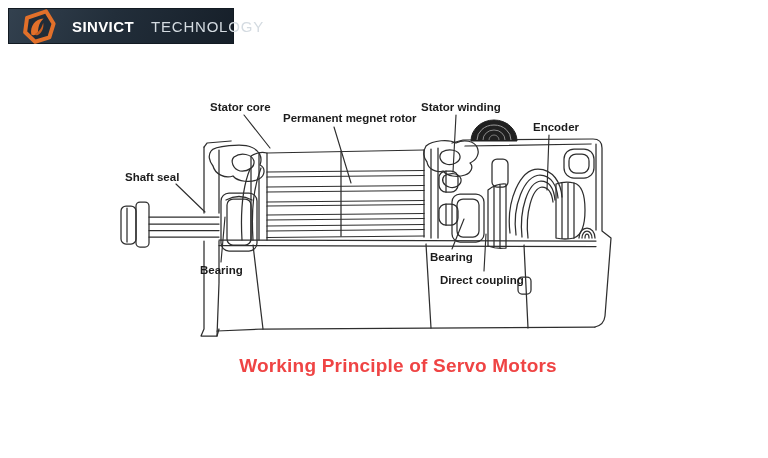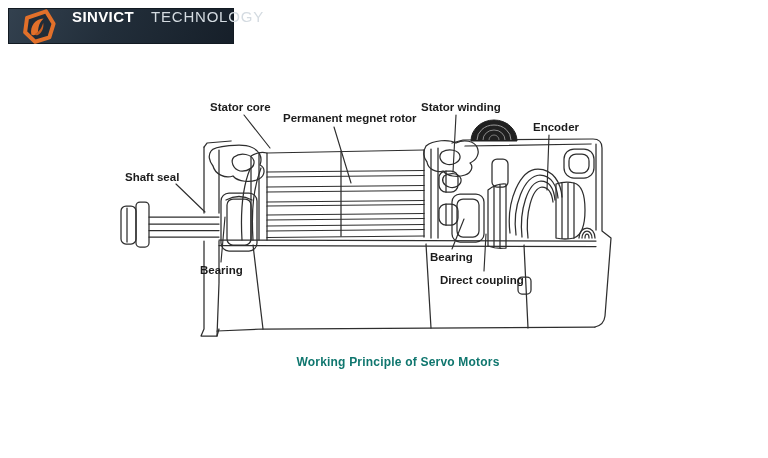--- a/index.html
+++ b/index.html
@@ -7,32 +7,32 @@
        font-family:"Liberation Sans", sans-serif;}
 
   
   .logo-banner{
     position:absolute;left:8px;top:8px;width:226px;height:36px;
     background:linear-gradient(115deg,#33414f 0%,#222e3a 45%,#161f29 100%);
     display:flex;align-items:center;box-shadow:0 0 0 1px #121a22 inset;
   }
   .logo-icon{position:absolute;left:10px;top:0px;width:38px;height:38px;}
   .logo-text{position:absolute;left:64px;top:0;height:36px;display:flex;
-             align-items:flex-start;white-space:nowrap;}
+             align-items:center;white-space:nowrap;}
   .brand-bold{color:#ffffff;font-weight:bold;font-size:15px;letter-spacing:.4px;}
   .brand-light{color:#d4dbe1;font-weight:normal;font-size:15px;letter-spacing:.8px;margin-left:17px;}
 
   
   .diagram-svg{position:absolute;left:0;top:0;}
   .lbl{font-family:"Liberation Sans",sans-serif;font-weight:bold;
        font-size:11.5px;fill:#1c1c1c;}
   .caption{
     position:absolute;left:0;top:355px;width:768px;text-align:center;
     padding-left:28px;box-sizing:border-box;
-    font-weight:bold;font-size:12px;color:#0f766e;letter-spacing:.2px;
+    font-weight:bold;font-size:19px;color:#ef4444;letter-spacing:.2px;
   }
 </style>
 </head>
 <body>
 
 <div class="logo-banner">
   <svg class="logo-icon" viewBox="0 0 40 40">
     <polygon points="29.5,3.5 37.5,16.5 33,31 18,35.5 7.5,25.5 9.5,10.5" fill="#202c38" stroke="#e2702a" stroke-width="4.2" stroke-linejoin="round"></polygon>
     <path d="M14,28 C12.5,19 18,11.5 27,11 C22.5,15 21.5,19.5 21,25 C19.5,28.7 16,29.6 14,28 Z" fill="#e2702a"></path>
     <path d="M17.5,27.5 C22,25.5 25,21 26.5,15.5 C27.5,20.5 25.5,26 21,28.3 C19.5,29 18.2,28.6 17.5,27.5 Z" fill="#c75d20"></path>

